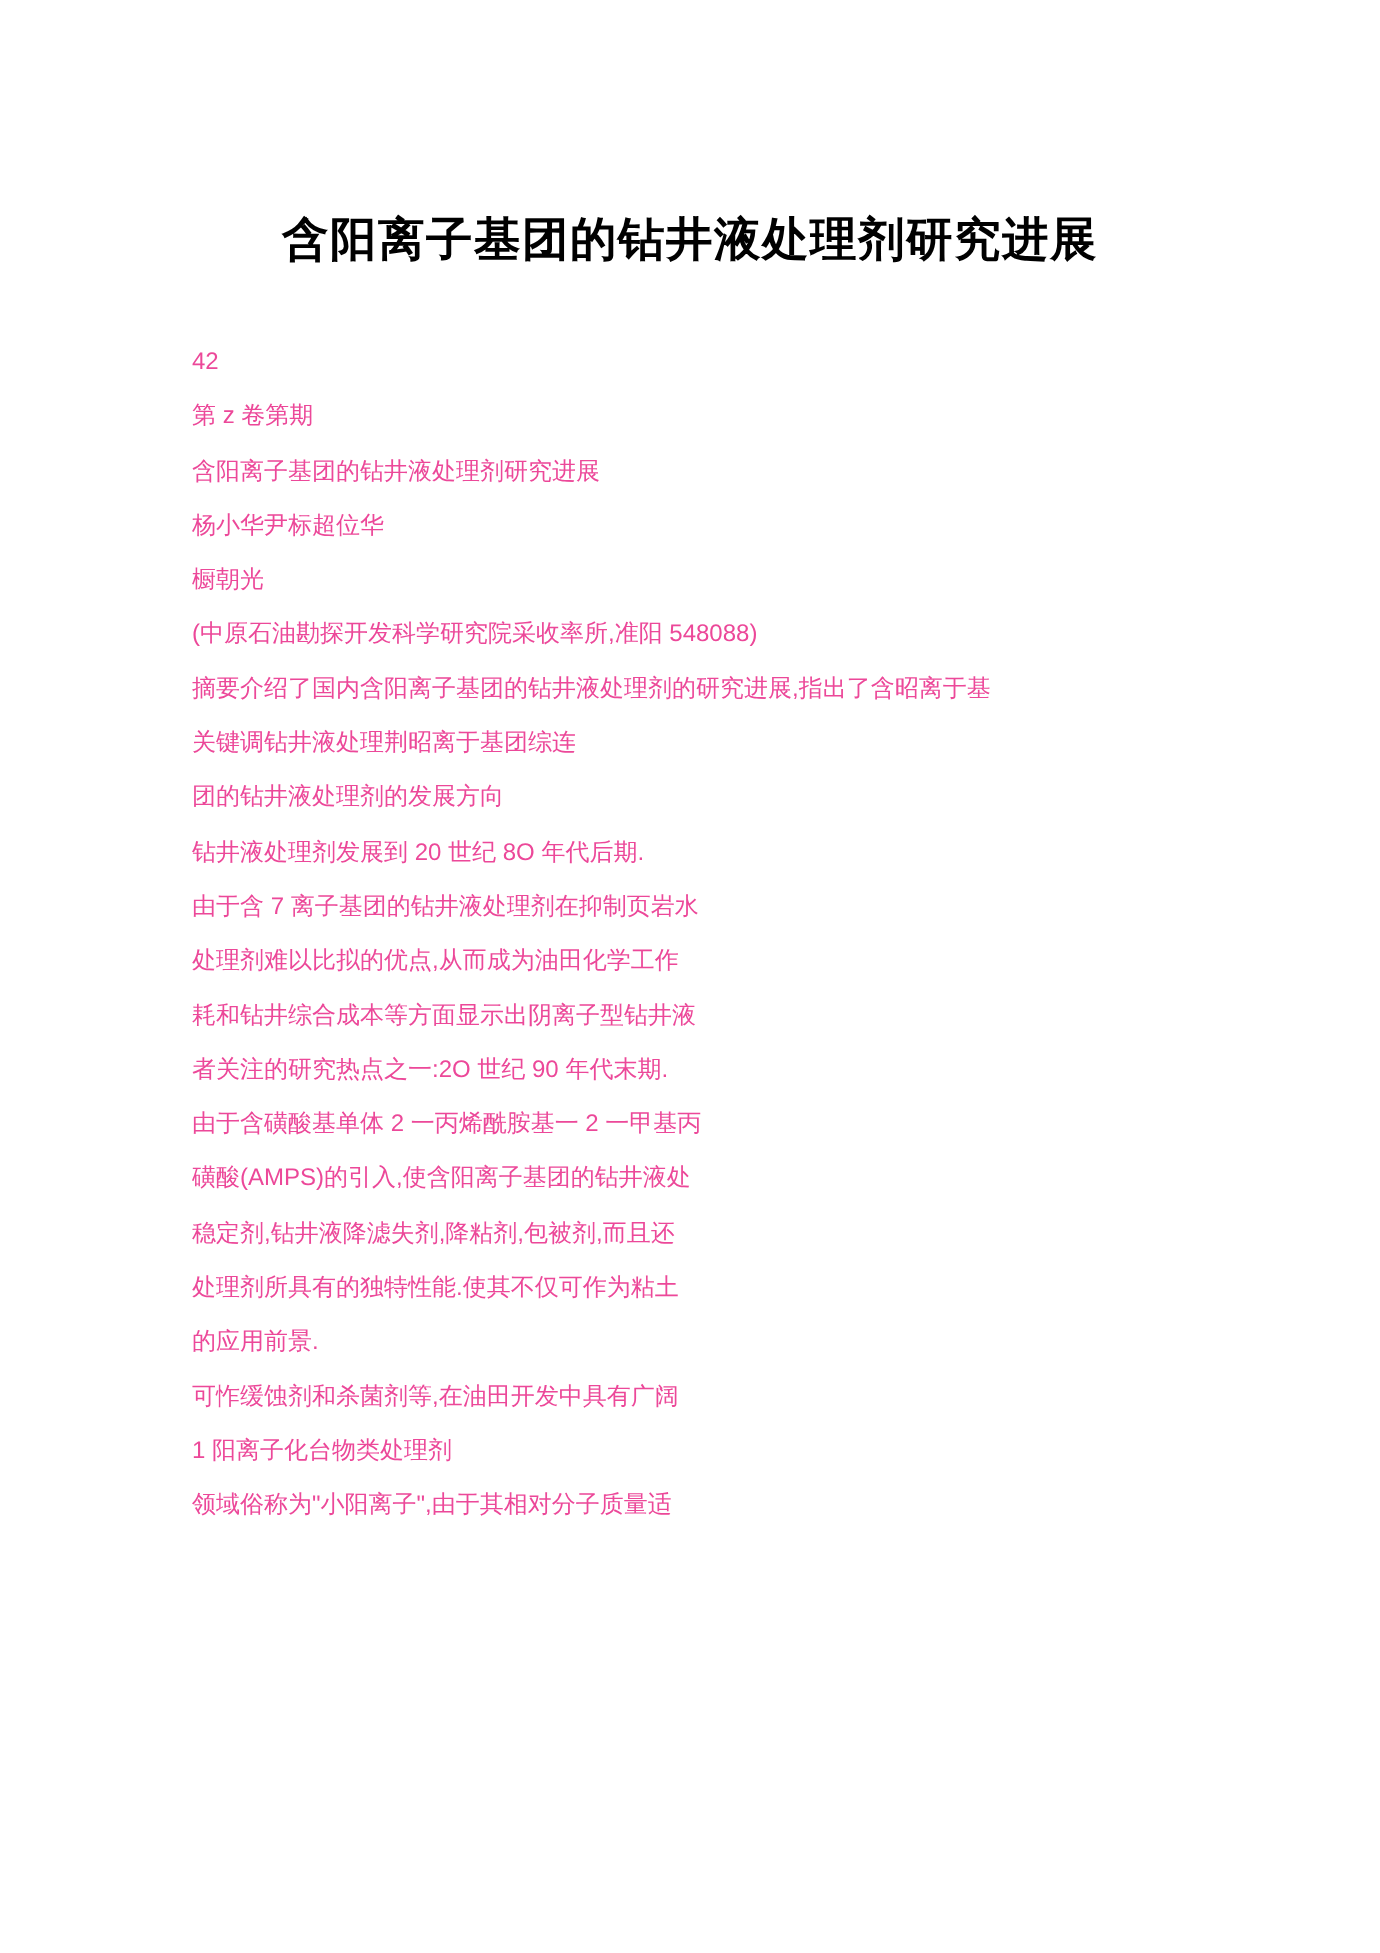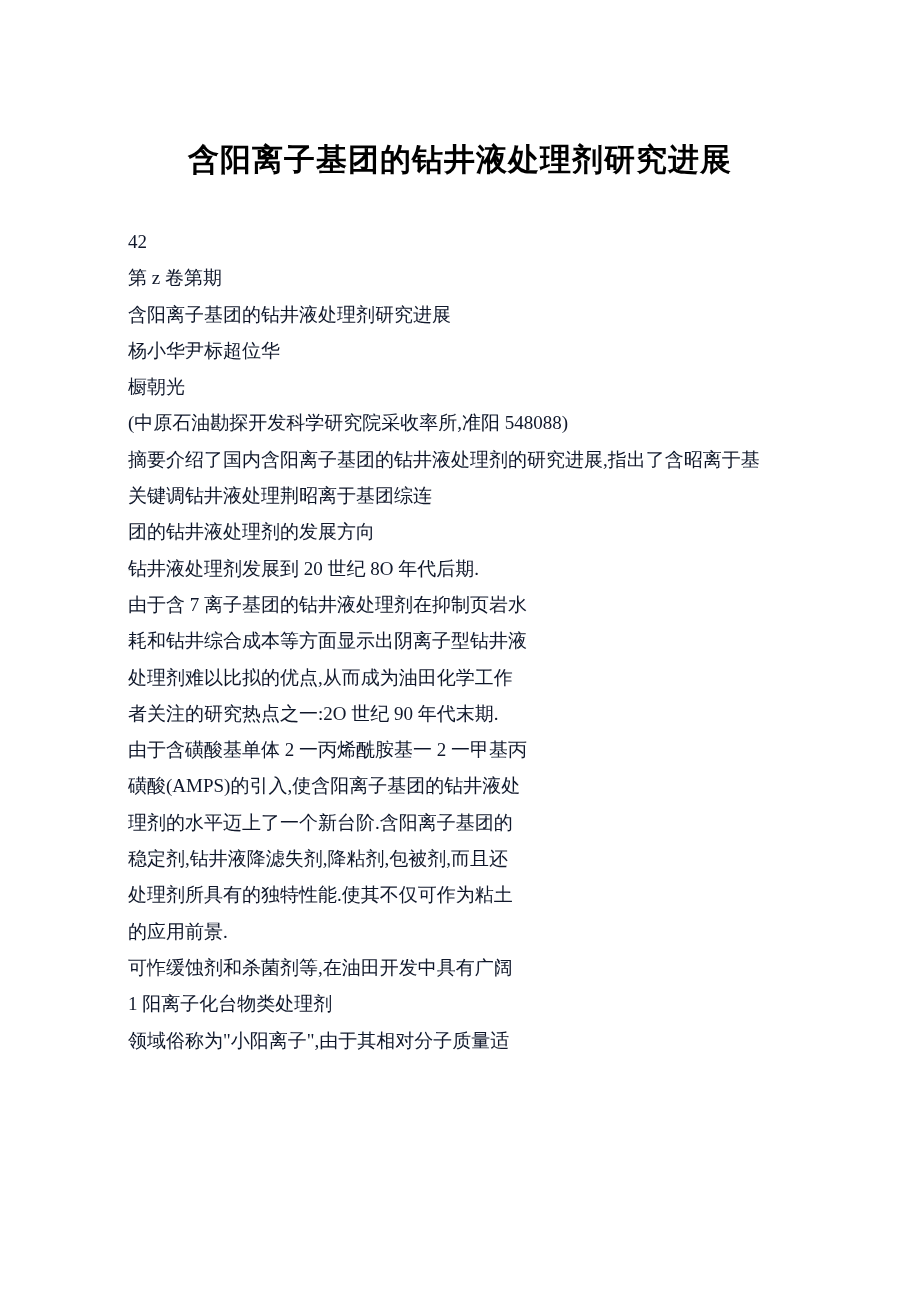--- a/index.html
+++ b/index.html
@@ -6,69 +6,68 @@
     margin: 0;
     padding: 0;
     background: #ffffff;
   }
   .page {
     position: relative;
     width: 920px;
     height: 1302px;
     background: #ffffff;
     color: #000000;
-    font-family: Liberation Serif, serif;
+    font-family: Liberation Sans, sans-serif;
     overflow: hidden;
   }
   .doc-title {
     padding-top: 140px;
     margin: 0;
     text-align: center;
     font-size: 31px;
     line-height: 40px;
     font-weight: bold;
     letter-spacing: 1px;
     color: #000000;
   }
   .doc-body {
     padding-top: 44px;
     padding-left: 128px;
     padding-right: 120px;
   }
   .text-line {
-    font-size: 19px;
+    font-size: 16px;
     line-height: 36.3px;
     height: 36.3px;
     white-space: nowrap;
-    color: #0f172a;
+    color: #ec4899;
   }
 </style>
 </head>
 <body>
 
 <div class="page">
   <h1 class="doc-title">含阳离子基团的钻井液处理剂研究进展</h1>
   <div class="doc-body">
     <div class="text-line">42</div>
     <div class="text-line">第 z 卷第期</div>
     <div class="text-line">含阳离子基团的钻井液处理剂研究进展</div>
     <div class="text-line">杨小华尹标超位华</div>
     <div class="text-line">橱朝光</div>
     <div class="text-line">(中原石油勘探开发科学研究院采收率所,准阳 548088)</div>
     <div class="text-line">摘要介绍了国内含阳离子基团的钻井液处理剂的研究进展,指出了含昭离于基</div>
     <div class="text-line">关键调钻井液处理荆昭离于基团综连</div>
     <div class="text-line">团的钻井液处理剂的发展方向</div>
     <div class="text-line">钻井液处理剂发展到 20 世纪 8O 年代后期.</div>
     <div class="text-line">由于含 7 离子基团的钻井液处理剂在抑制页岩水</div>
+    <div class="text-line">处理剂难以比拟的优点,从而成为油田化学工作</div>
     <div class="text-line">耗和钻井综合成本等方面显示出阴离子型钻井液</div>
-    <div class="text-line">处理剂难以比拟的优点,从而成为油田化学工作</div>
     <div class="text-line">者关注的研究热点之一:2O 世纪 90 年代末期.</div>
     <div class="text-line">由于含磺酸基单体 2 一丙烯酰胺基一 2 一甲基丙</div>
     <div class="text-line">磺酸(AMPS)的引入,使含阳离子基团的钻井液处</div>
-    <div class="text-line">理剂的水平迈上了一个新台阶.含阳离子基团的</div>
     <div class="text-line">稳定剂,钻井液降滤失剂,降粘剂,包被剂,而且还</div>
     <div class="text-line">处理剂所具有的独特性能.使其不仅可作为粘土</div>
     <div class="text-line">的应用前景.</div>
     <div class="text-line">可怍缓蚀剂和杀菌剂等,在油田开发中具有广阔</div>
     <div class="text-line">1 阳离子化台物类处理剂</div>
     <div class="text-line">领域俗称为"小阳离子",由于其相对分子质量适</div>
   </div>
 </div>
 
 </body></html>

